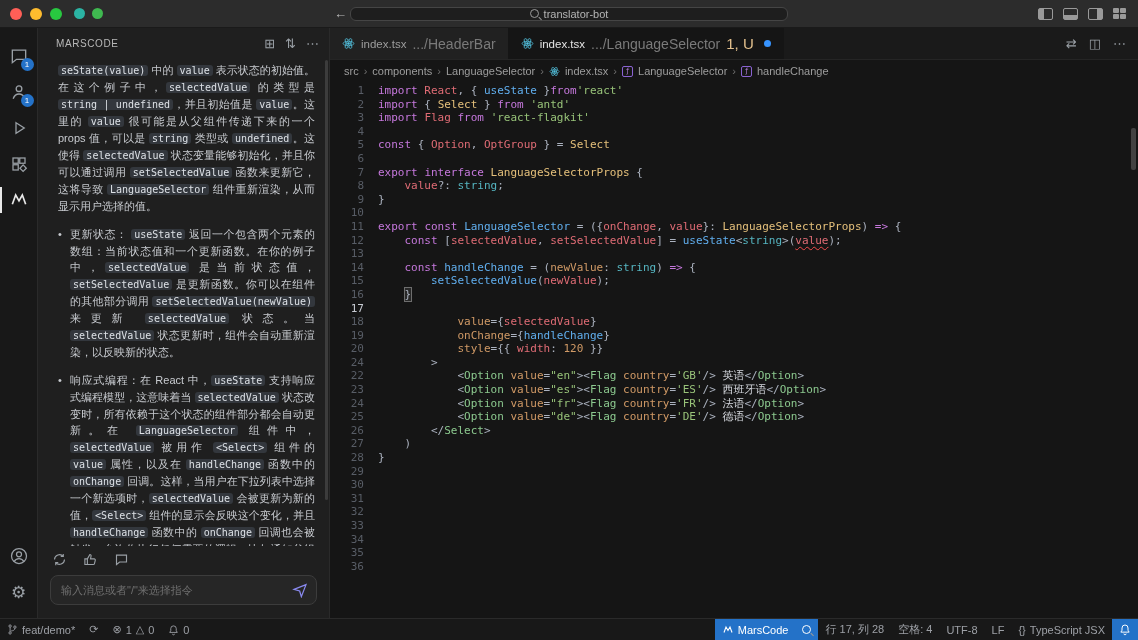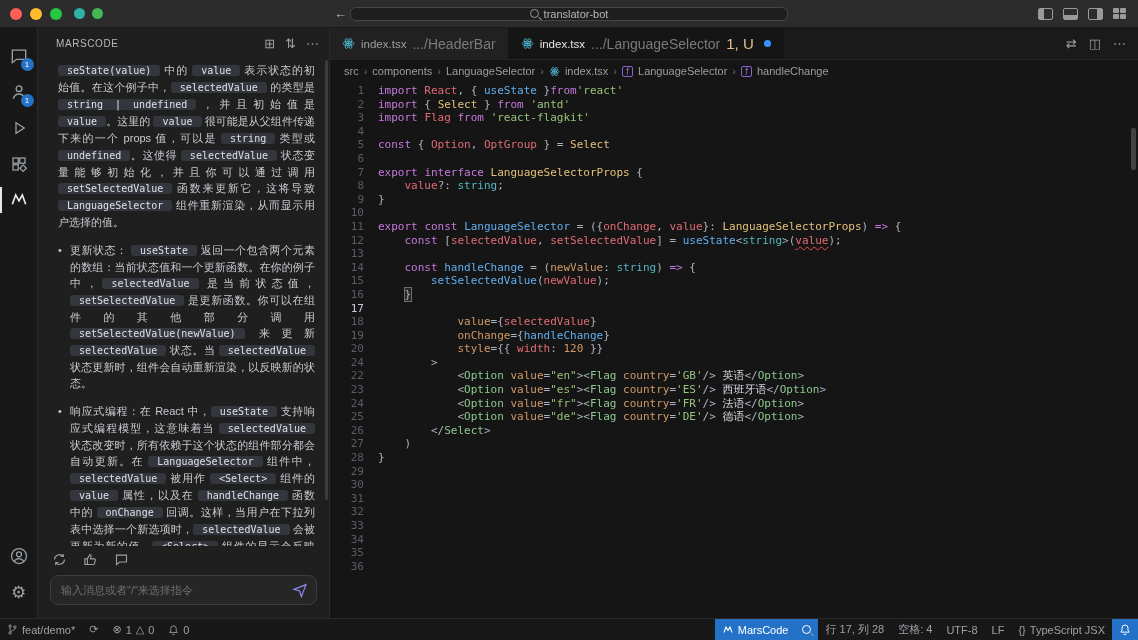--- a/index.html
+++ b/index.html
@@ -42,21 +42,21 @@
 
   
   .sidebar { width:292px; background:#1f1f1f; border-right:1px solid #2a2a2a; display:flex; flex-direction:column; position:relative; }
   .sb-header { height:30px; display:flex; align-items:center; padding:0 10px 0 18px; flex:0 0 30px; }
   .sb-title { font-size:10px; letter-spacing:.6px; color:#b8b8b8; }
   .sb-header-icons { margin-left:auto; display:flex; gap:10px; color:#9aa0a6; font-size:13px; }
   .chat-scroll { flex:1; overflow:hidden; padding:4px 14px 0 20px; position:relative; }
   .para { font-size:11px; line-height:16px; color:#c8cbd0; margin-bottom:12px; text-align:justify; }
   .para.bullet { padding-left:12px; position:relative; }
   .para.bullet .dot { position:absolute; left:0; top:0; color:#c8cbd0; }
-  .chip { background:#33373d; border-radius:3px; padding:0 9px; font-family:"DejaVu Sans Mono", monospace; font-size:10px; color:#dde1e6; white-space:nowrap; }
+  .chip { background:#33373d; border-radius:3px; padding:0 3px; font-family:"DejaVu Sans Mono", monospace; font-size:10px; color:#dde1e6; white-space:nowrap; }
   .sb-scrollbar { position:absolute; right:1px; top:32px; width:3px; height:440px; background:#3c3c3c; border-radius:2px; }
   .chat-footer { flex:0 0 72px; padding:2px 12px 10px; display:flex; flex-direction:column; }
   .chat-actions { display:flex; gap:16px; padding:4px 2px 8px; color:#9aa0a6; }
   .chat-input-wrap { height:30px; background:#262626; border:1px solid #3c3c3c; border-radius:8px; display:flex; align-items:center; padding:0 8px 0 10px; }
   .chat-input { flex:1; background:transparent; border:none; outline:none; color:#ddd; font-size:11px; font-family:"Liberation Sans",sans-serif; }
   .chat-input::placeholder { color:#6f6f6f; }
 
   
   .editor { flex:1; display:flex; flex-direction:column; background:#151515; position:relative; min-width:0; }
   .tabbar { height:32px; background:#1a1a1a; display:flex; align-items:stretch; border-bottom:1px solid #252525; flex:0 0 32px; position:relative; }

